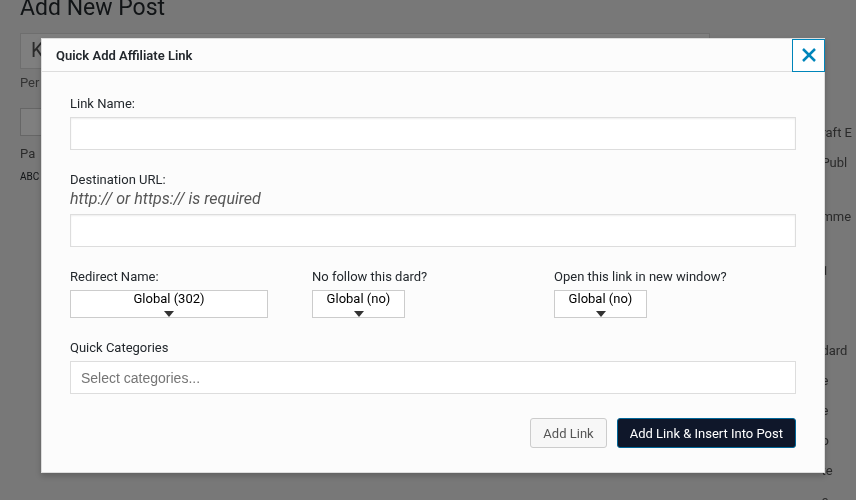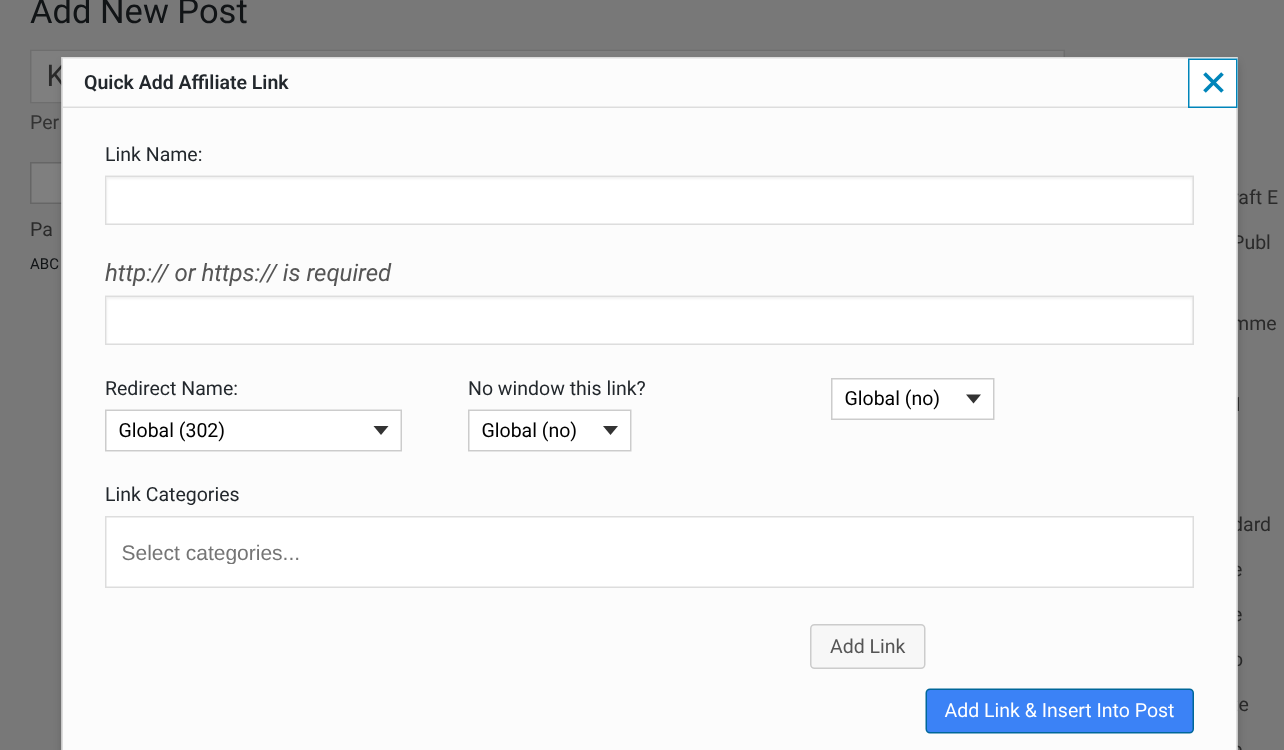--- a/index.html
+++ b/index.html
@@ -66,41 +66,41 @@
       padding: 4px 8px; font-size: 14px; box-shadow: inset 0 1px 2px rgba(0,0,0,.07);
     }
     .field-block { margin-bottom: 22px;}
     .row3 { display:flex; gap: 0; margin-bottom: 22px;}
     .col-a { width: 246px;}
     .col-b { width: 246px;}
     .col-c { width: 246px;}
     .select {
       height: 28px; background:#fff; border:1px solid #ccc;
       padding: 0 8px; font-size: 13px; display:flex; align-items:center;
-      justify-content: space-between; cursor: pointer;
+      justify-content: space-between; cursor: pointer; flex-direction: column;
     }
     .sel-md { width: 198px;}
-    .sel-sm { width: 109px;}
+    .sel-sm { width: 93px;}
     .caret {
       width: 0; height: 0; border-left: 5px solid transparent;
       border-right: 5px solid transparent; border-top: 6px solid #333;
     }
     .cat-input {
-      width: 100%; height: 48px; background:#fff; border:1px solid #ddd;
+      width: 100%; height: 33px; background:#fff; border:1px solid #ddd;
       padding: 4px 10px; font-size: 14px; color:#701a75;
     }
     .footer {
-      display:flex; justify-content:flex-end; margin-top: 24px;
+      display:flex; justify-content:flex-end; gap: 10px; margin-top: 24px;
     }
     .btn {
       height: 30px; padding: 0 12px; font-size: 13px; border-radius: 3px;
       cursor: pointer; display:flex; align-items:center;
     }
     .btn-secondary { background:#f7f7f7; border:1px solid #ccc; color:#555;}
-    .btn-primary { background:#3b82f6; border:1px solid #006799; color:#fff;margin-top:43px;}
+    .btn-primary { background:#0f172a; border:1px solid #006799; color:#fff;}
   </style>
 </head>
 <body>
 
 <div class="bg-content">
   <div class="bg-heading">Add New Post</div>
   <div class="bg-title-input">Ki</div>
   <div class="bg-perma">Per</div>
   <div class="bg-buttons-row">
     <div class="bg-btn"></div>
@@ -134,49 +134,51 @@
     </div>
   </div>
   <div class="modal-body">
 
     <div class="field-block">
       <div class="field-label">Link Name:</div>
       <input class="text-input" type="text" value="" style="">
     </div>
 
     <div class="field-block">
+      <div class="field-label" style="margin-bottom:2px">Destination URL:</div>
       <div class="hint">http:// or https:// is required</div>
       <input class="text-input" type="text" value="" style="">
     </div>
 
     <div class="row3">
       <div class="col-a">
         <div class="field-label">Redirect Name:</div>
         <div class="select sel-md">
           <span>Global (302)</span>
           <span class="caret"></span>
         </div>
       </div>
       <div class="col-b">
-        <div class="field-label">No window this link?</div>
+        <div class="field-label">No follow this dard?</div>
         <div class="select sel-sm">
           <span>Global (no)</span>
           <span class="caret"></span>
         </div>
       </div>
       <div class="col-c">
+        <div class="field-label">Open this link in new window?</div>
         <div class="select sel-sm">
           <span>Global (no)</span>
           <span class="caret"></span>
         </div>
       </div>
     </div>
 
     <div>
-      <div class="field-label">Link Categories</div>
+      <div class="field-label">Quick Categories</div>
       <input class="cat-input" type="text" placeholder="Select categories..." style="">
     </div>
 
     <div class="footer">
       <div class="btn btn-secondary">Add Link</div>
       <div class="btn btn-primary">Add Link &amp; Insert Into Post</div>
     </div>
 
   </div>
 </div>

